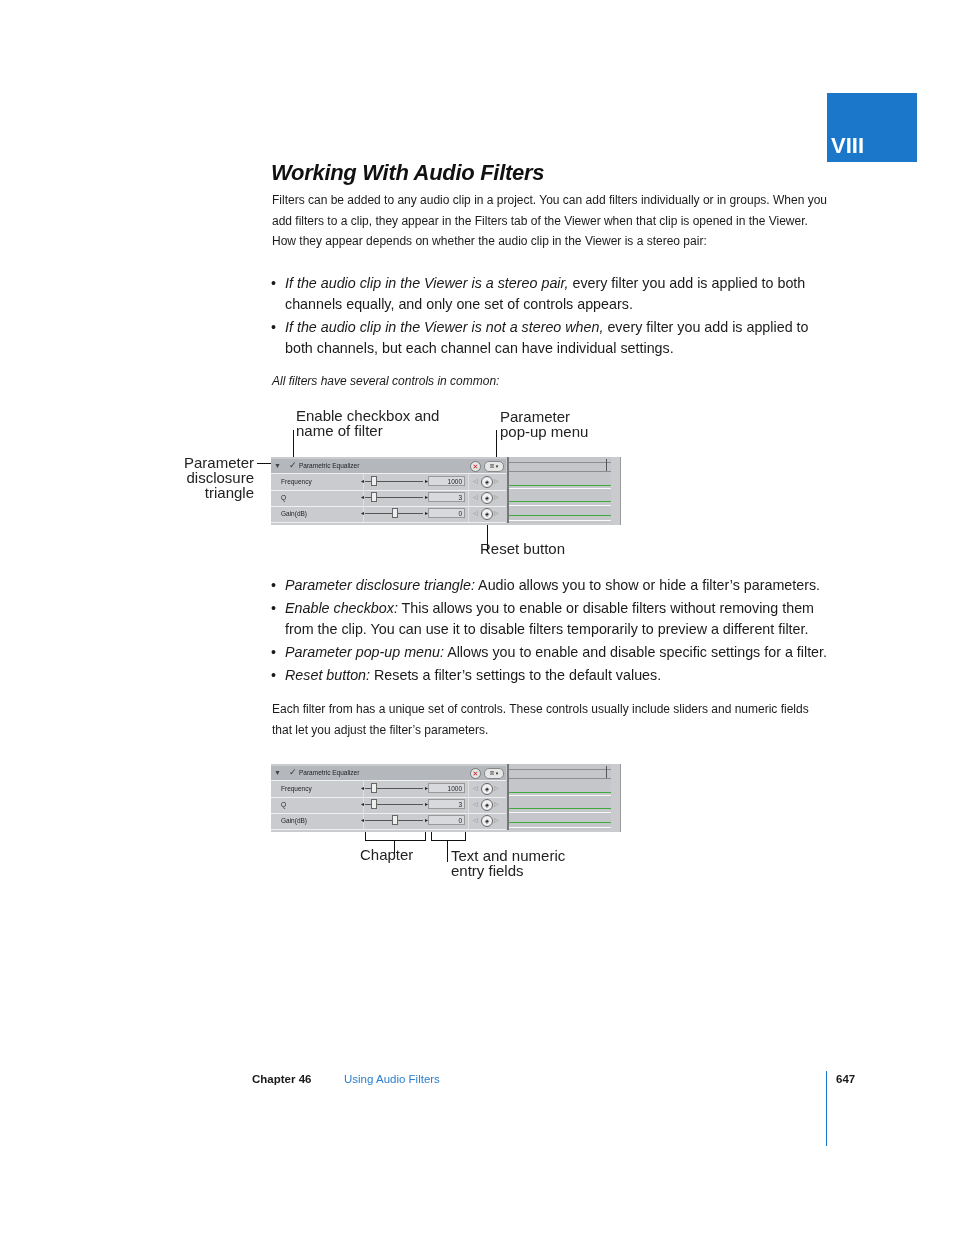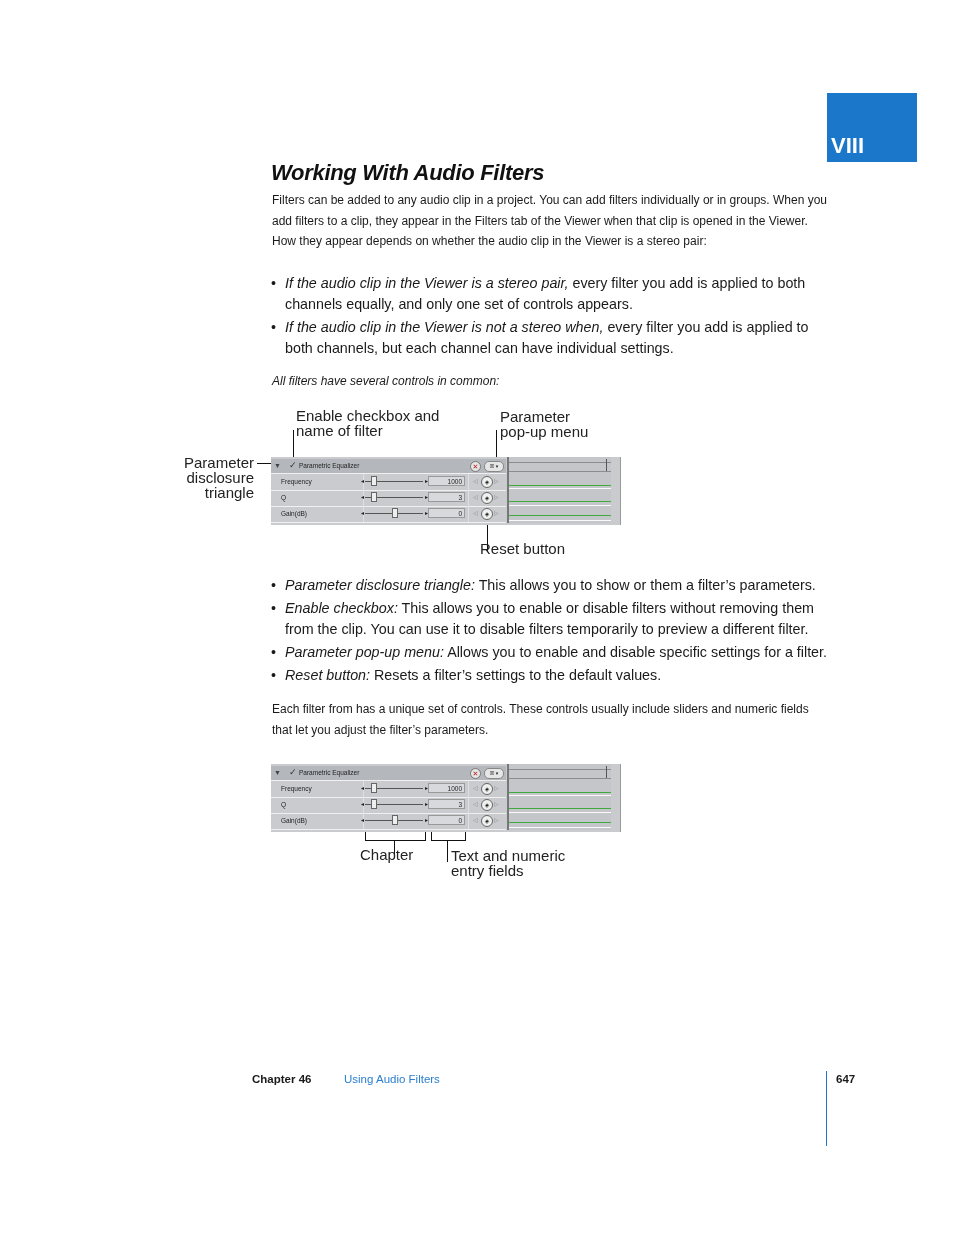--- a/index.html
+++ b/index.html
@@ -154,21 +154,21 @@
     <div class="green" style="top:28px;"></div>
     <div class="white" style="top:31px;"></div>
     <div class="green" style="top:44px;"></div>
     <div class="white" style="top:48px;"></div>
     <div class="green" style="top:58px;"></div>
     <div class="white" style="top:63px;"></div>
   </div>
 </div>
 
 <p class="bullet" style="top:575px;">
-  <span class="dot">•</span><em>Parameter disclosure triangle:</em><span>  This allows you to show or them a filter’s parameters.</span>
+  <span class="dot">•</span><em>Parameter disclosure triangle:</em><span>  Audio allows you to show or hide a filter’s parameters.</span>
 </p>
 <p class="bullet" style="top:598px;">
   <span class="dot">•</span><em>Enable checkbox:</em><span>  This allows you to enable or disable filters without removing them from the clip. You can use it to disable filters temporarily to preview a different filter.</span>
 </p>
 <p class="bullet" style="top:642px; width:570px;">
   <span class="dot">•</span><em>Parameter pop-up menu:</em><span>  Allows you to enable and disable specific settings for a filter.</span>
 </p>
 <p class="bullet" style="top:665px;">
   <span class="dot">•</span><em>Reset button:</em><span>  Resets a filter’s settings to the default values.</span>
 </p>

